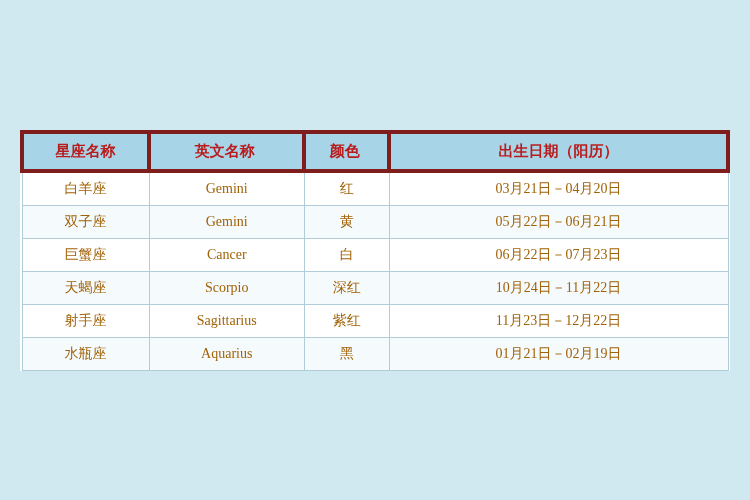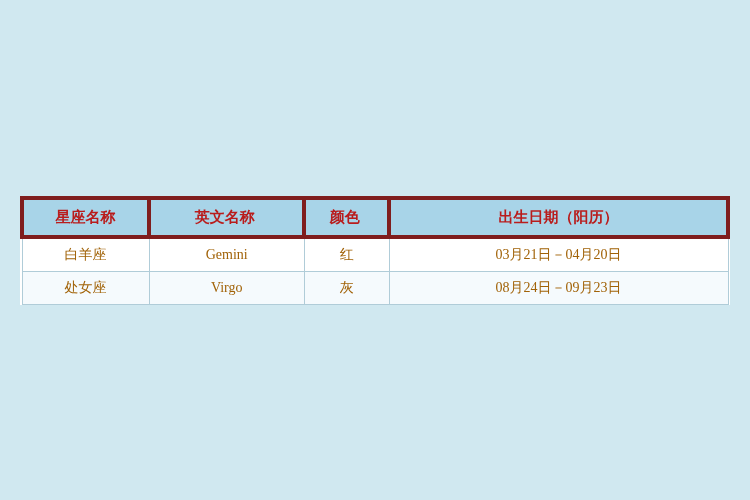--- a/index.html
+++ b/index.html
@@ -68,20 +68,44 @@
       </tr>
     </thead>
     <tbody id="table-body">
     <tr>
           <td>白羊座</td>
           <td>Gemini</td>
           <td>红</td>
           <td>03月21日－04月20日</td>
         </tr>
         <tr>
-          <td>处女座</td>
-          <td>Virgo</td>
-          <td>灰</td>
-          <td>08月24日－09月23日</td>
+          <td>双子座</td>
+          <td>Gemini</td>
+          <td>黄</td>
+          <td>05月22日－06月21日</td>
+        </tr>
+        <tr>
+          <td>巨蟹座</td>
+          <td>Cancer</td>
+          <td>白</td>
+          <td>06月22日－07月23日</td>
+        </tr>
+        <tr>
+          <td>天蝎座</td>
+          <td>Scorpio</td>
+          <td>深红</td>
+          <td>10月24日－11月22日</td>
+        </tr>
+        <tr>
+          <td>射手座</td>
+          <td>Sagittarius</td>
+          <td>紫红</td>
+          <td>11月23日－12月22日</td>
+        </tr>
+        <tr>
+          <td>水瓶座</td>
+          <td>Aquarius</td>
+          <td>黑</td>
+          <td>01月21日－02月19日</td>
         </tr>
       </tbody>
   </table>
 </div>
 
 </body></html>

